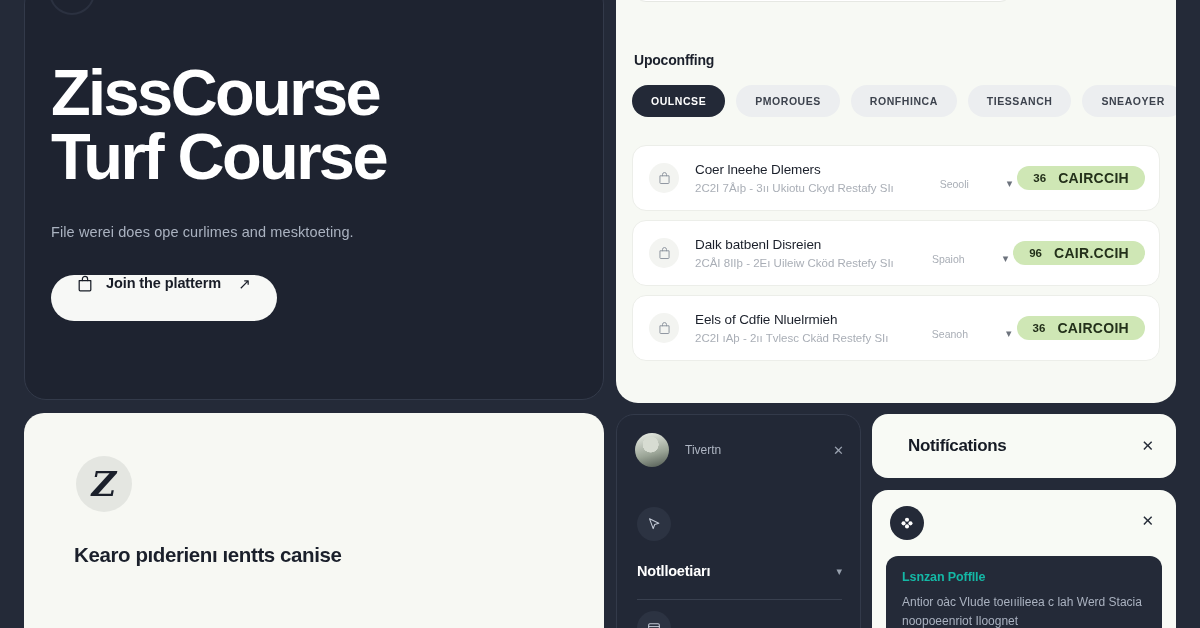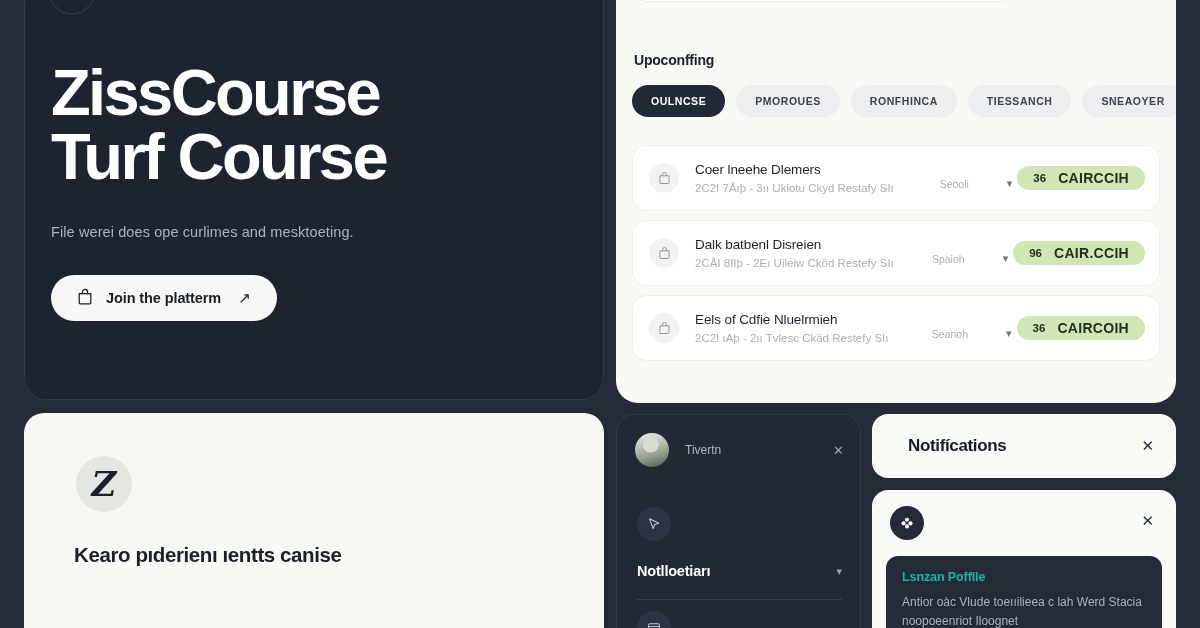--- a/index.html
+++ b/index.html
@@ -49,24 +49,24 @@
   .hero-sub {
     margin-top: 34px;
     font-size: 14.5px;
     color: #aab2c0;
     letter-spacing: .1px;
     filter: blur(.35px);
   }
   .hero-cta {
     margin-top: 35px;
     display: inline-flex;
-    align-items: center;
+    align-items: flex-start;
     gap: 13px;
     height: 46px;
-    padding: 16px 26px;
+    padding: 0 26px;
     background: #f7f8f6;
     border: none;
     border-radius: 23px;
     font-family: inherit;
     font-size: 14.5px;
     font-weight: 700;
     color: #191d27;
     cursor: pointer;
     letter-spacing: -.1px;
   }

